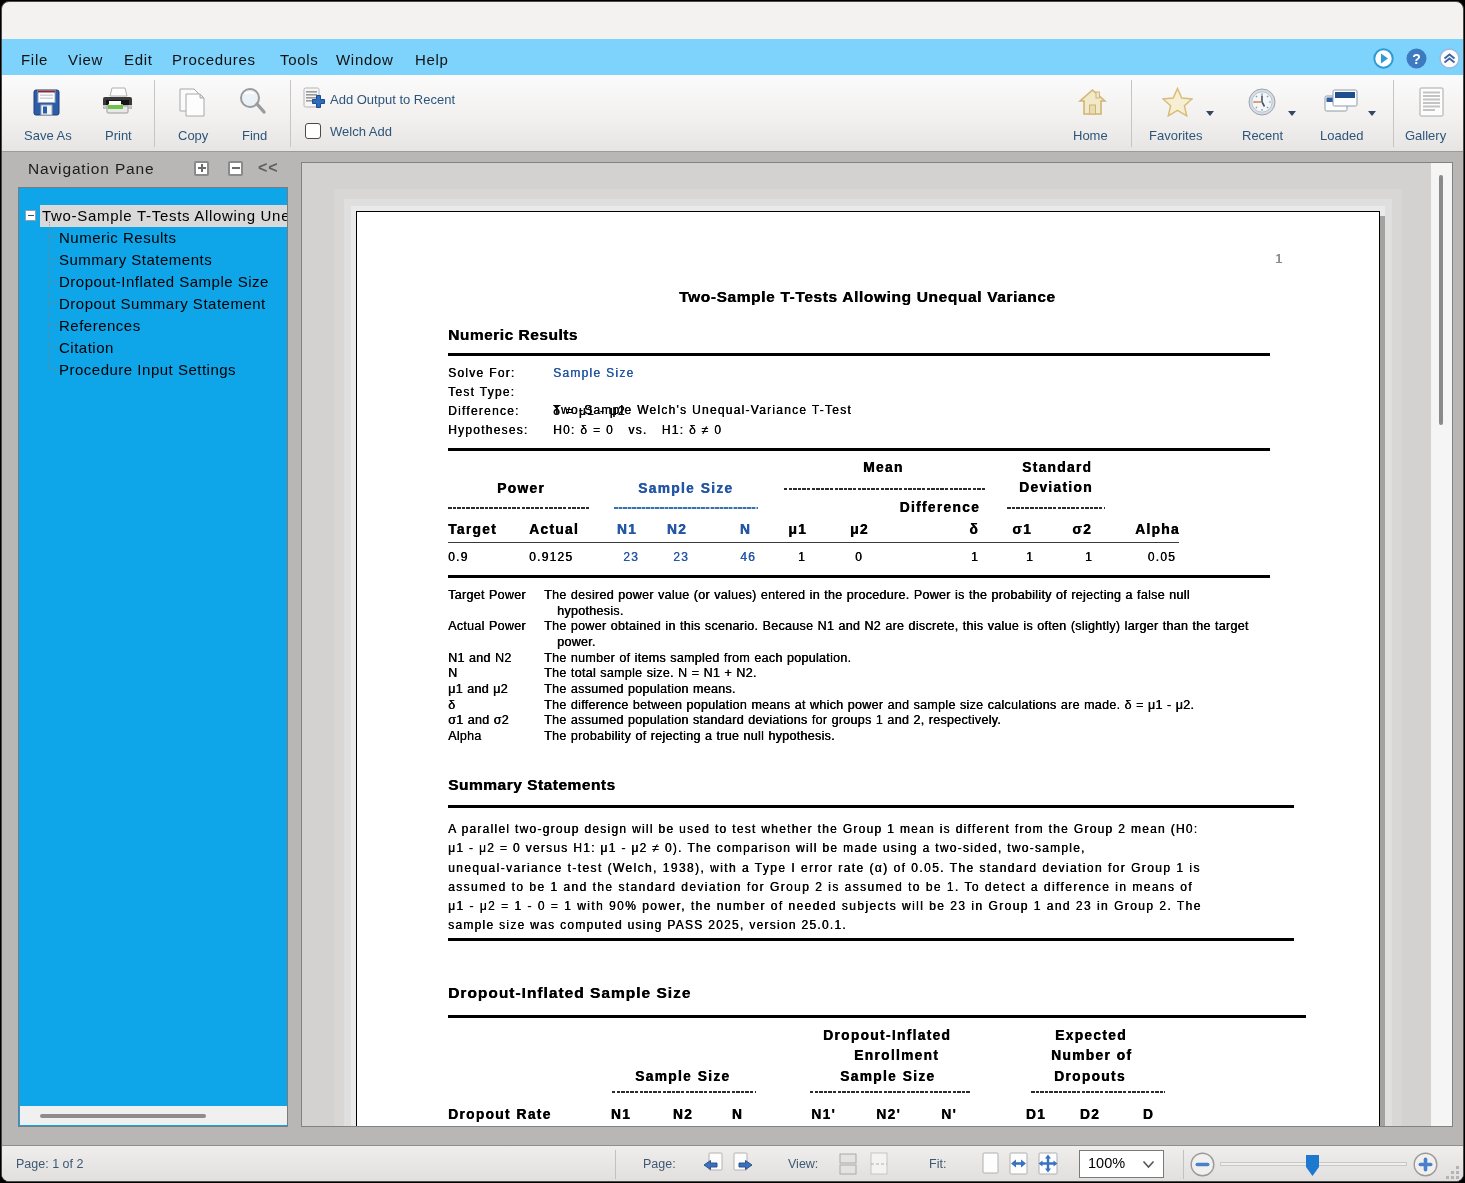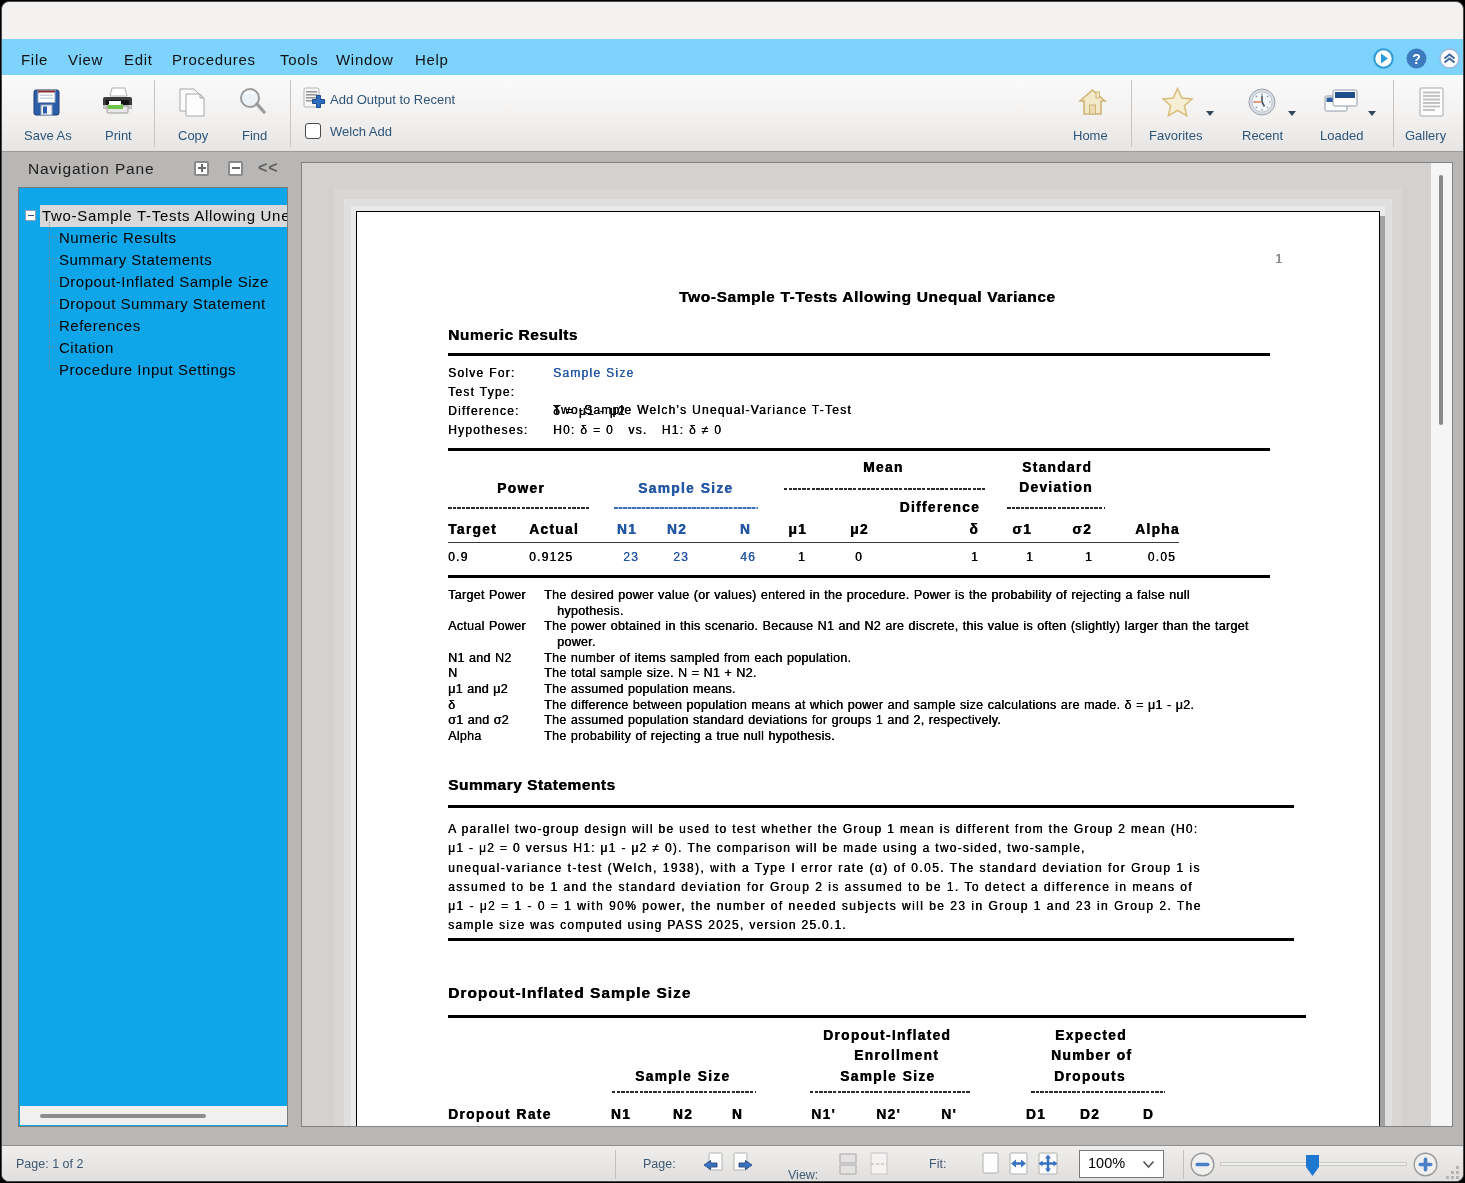--- a/index.html
+++ b/index.html
@@ -332,21 +332,21 @@
     <div class="slabel" style="left:641px;top:11px">Page:</div>
 
     <svg class="abs" style="left:699px;top:5px" width="24" height="26" viewBox="0 0 24 26">
       <rect x="8" y="2" width="13" height="17" rx="1" fill="#fdfdfd" stroke="#b4b3b2"></rect>
       <path d="M9.5 9.5 L3 14 L9.5 18.5 L9.5 16 L16 16 L16 12 L9.5 12 Z" fill="#3a72c2" stroke="#24497e" stroke-width="0.9"></path>
     </svg>
     <svg class="abs" style="left:729px;top:5px" width="24" height="26" viewBox="0 0 24 26">
       <rect x="3" y="2" width="13" height="17" rx="1" fill="#fdfdfd" stroke="#b4b3b2"></rect>
       <path d="M14.5 9.5 L21 14 L14.5 18.5 L14.5 16 L8 16 L8 12 L14.5 12 Z" fill="#3a72c2" stroke="#24497e" stroke-width="0.9"></path>
     </svg>
-    <div class="slabel" style="left:786px;top:22px">View:</div>
+    <div class="slabel" style="left:786px;top:11px">View:</div>
     <svg class="abs" style="left:834px;top:5px" width="24" height="26" viewBox="0 0 24 26">
       <rect x="4" y="3" width="16" height="9" fill="#e4e3e2" stroke="#a9a8a7"></rect>
       <rect x="4" y="14" width="16" height="9" fill="#e4e3e2" stroke="#a9a8a7"></rect>
     </svg>
     <svg class="abs" style="left:865px;top:5px" width="24" height="26" viewBox="0 0 24 26">
       <rect x="4" y="2" width="16" height="21" fill="#f4f3f2" stroke="#c5c4c3"></rect>
       <path d="M4 13 H20" stroke="#b0afae" stroke-dasharray="3 2"></path>
     </svg>
     <div class="slabel" style="left:927px;top:11px">Fit:</div>
     <svg class="abs" style="left:976px;top:5px" width="24" height="26" viewBox="0 0 24 26">

